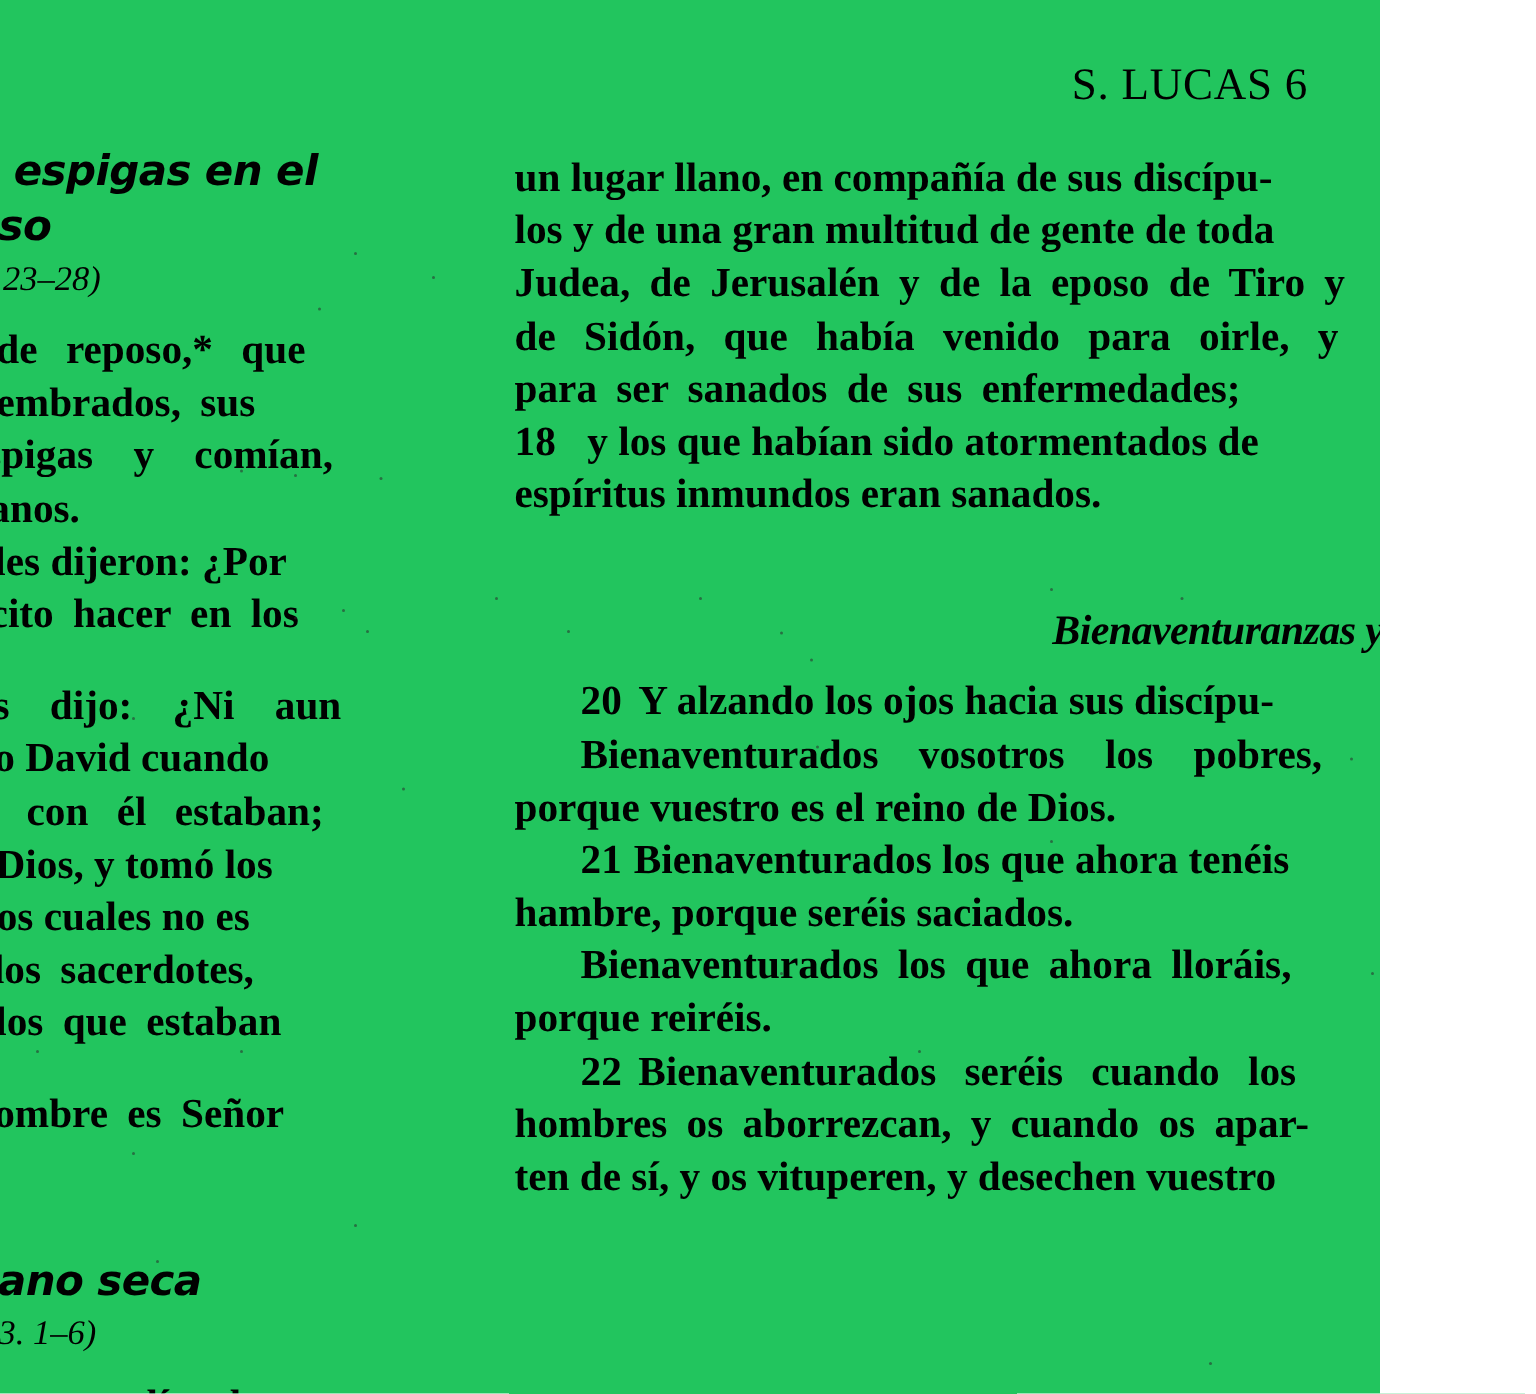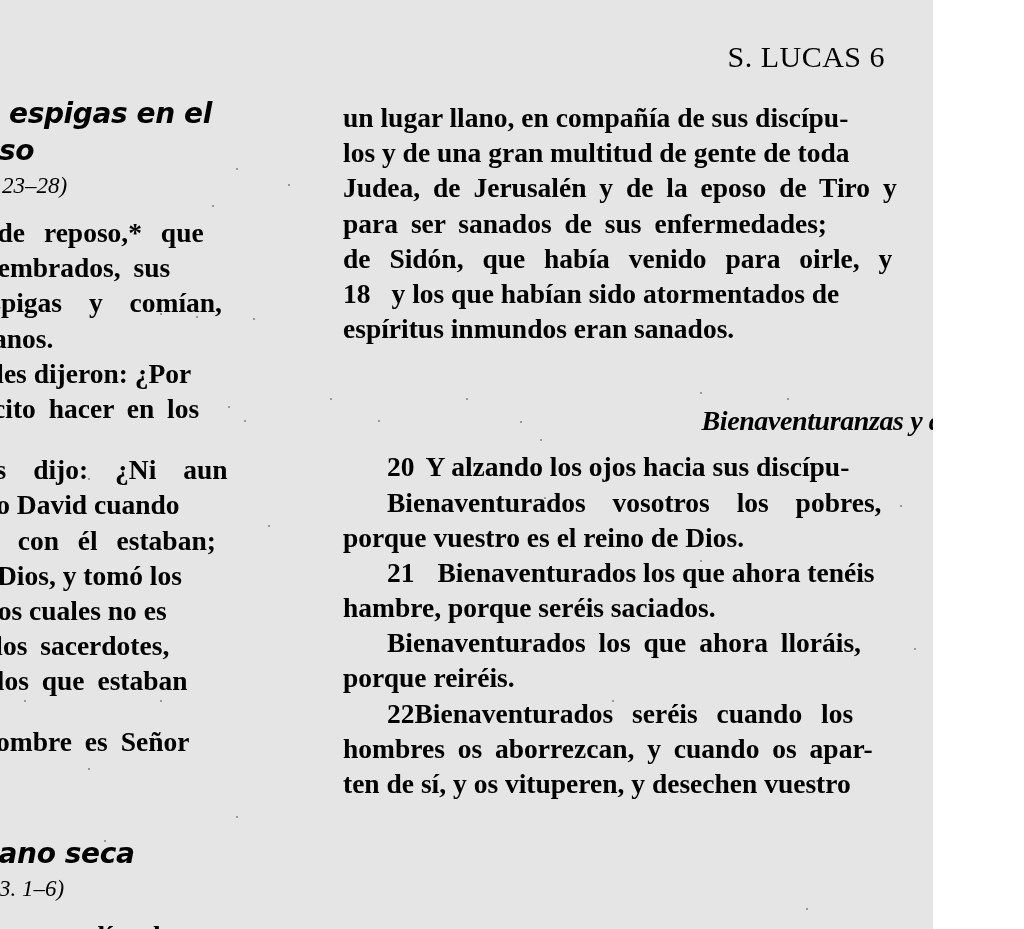--- a/index.html
+++ b/index.html
@@ -5,25 +5,24 @@
 <style>
   html, body {
     margin: 0;
     padding: 0;
     background: #ffffff;
   }
   .page {
     position: relative;
     width: 920px;
     height: 929px;
-    background: #e5e5e5;
+    background: #22c55e;
     overflow: hidden;
     font-family: "Liberation Serif", "DejaVu Serif", serif;
     color: #000000;
-    padding-left: 13px;
     -webkit-font-smoothing: none;
   }
 
   
   .running-head {
     position: absolute;
     top: 40px;
     right: 48px;
     font-family: "Liberation Serif", "DejaVu Serif", serif;
     font-size: 30px;
@@ -160,22 +159,22 @@
 
     </div>
   </div>
 
   <div class="col col-right" style="top:100px;">
 
     <div class="blk">
       <div class="tline">un lugar llano, en compañía de sus discípu-</div>
       <div class="tline">los y de una gran multitud de gente de toda</div>
       <div class="tline ws1">Judea, de Jerusalén y de la eposo de Tiro y</div>
+      <div class="tline ws2">de Sidón, que había venido para oirle, y</div>
       <div class="tline ws1">para ser sanados de sus enfermedades;</div>
-      <div class="tline ws2">de Sidón, que había venido para oirle, y</div>
     </div>
 
     <div class="blk">
       <div class="tline">
         <span class="vnum">18</span><span style="margin-left:21px;">y los que habían sido atormentados de</span>
       </div>
       <div class="tline">espíritus inmundos eran sanados.</div>
     </div>
 
 
@@ -188,30 +187,30 @@
     <div class="blk">
       <div class="tline" style="padding-left:44px;">
         <span class="vnum">20</span><span style="margin-left:11px;">Y alzando los ojos hacia sus discípu-</span>
       </div>
       <div class="tline ws3" style="padding-left:44px;">Bienaventurados vosotros los pobres,</div>
       <div class="tline">porque vuestro es el reino de Dios.</div>
     </div>
 
     <div class="blk">
       <div class="tline" style="padding-left:44px;">
-        <span class="vnum">21</span><span style="margin-left:23px;font-family:Liberation Serif, serif;">Bienaventurados los que ahora tenéis</span>
+        <span class="vnum">21</span><span style="margin-left:8px;font-family:Liberation Serif, serif;">Bienaventurados los que ahora tenéis</span>
       </div>
       <div class="tline">hambre, porque seréis saciados.</div>
       <div class="tline ws1" style="padding-left:44px;font-family:Liberation Serif, serif;">Bienaventurados los que ahora lloráis,</div>
       <div class="tline">porque reiréis.</div>
     </div>
 
     <div class="blk">
       <div class="tline" style="padding-left:44px;">
-        <span class="vnum">22</span><span class="ws2" style="">Bienaventurados seréis cuando los</span>
+        <span class="vnum">22</span><span class="ws2" style="margin-left:11px;">Bienaventurados seréis cuando los</span>
       </div>
       <div class="tline ws1">hombres os aborrezcan, y cuando os apar-</div>
       <div class="tline">ten de sí, y os vituperen, y desechen vuestro</div>
 
     </div>
 
   </div>
 
   <div class="speck" style="left:236px;top:168px;"></div>
   <div class="speck" style="left:288px;top:184px;"></div>

